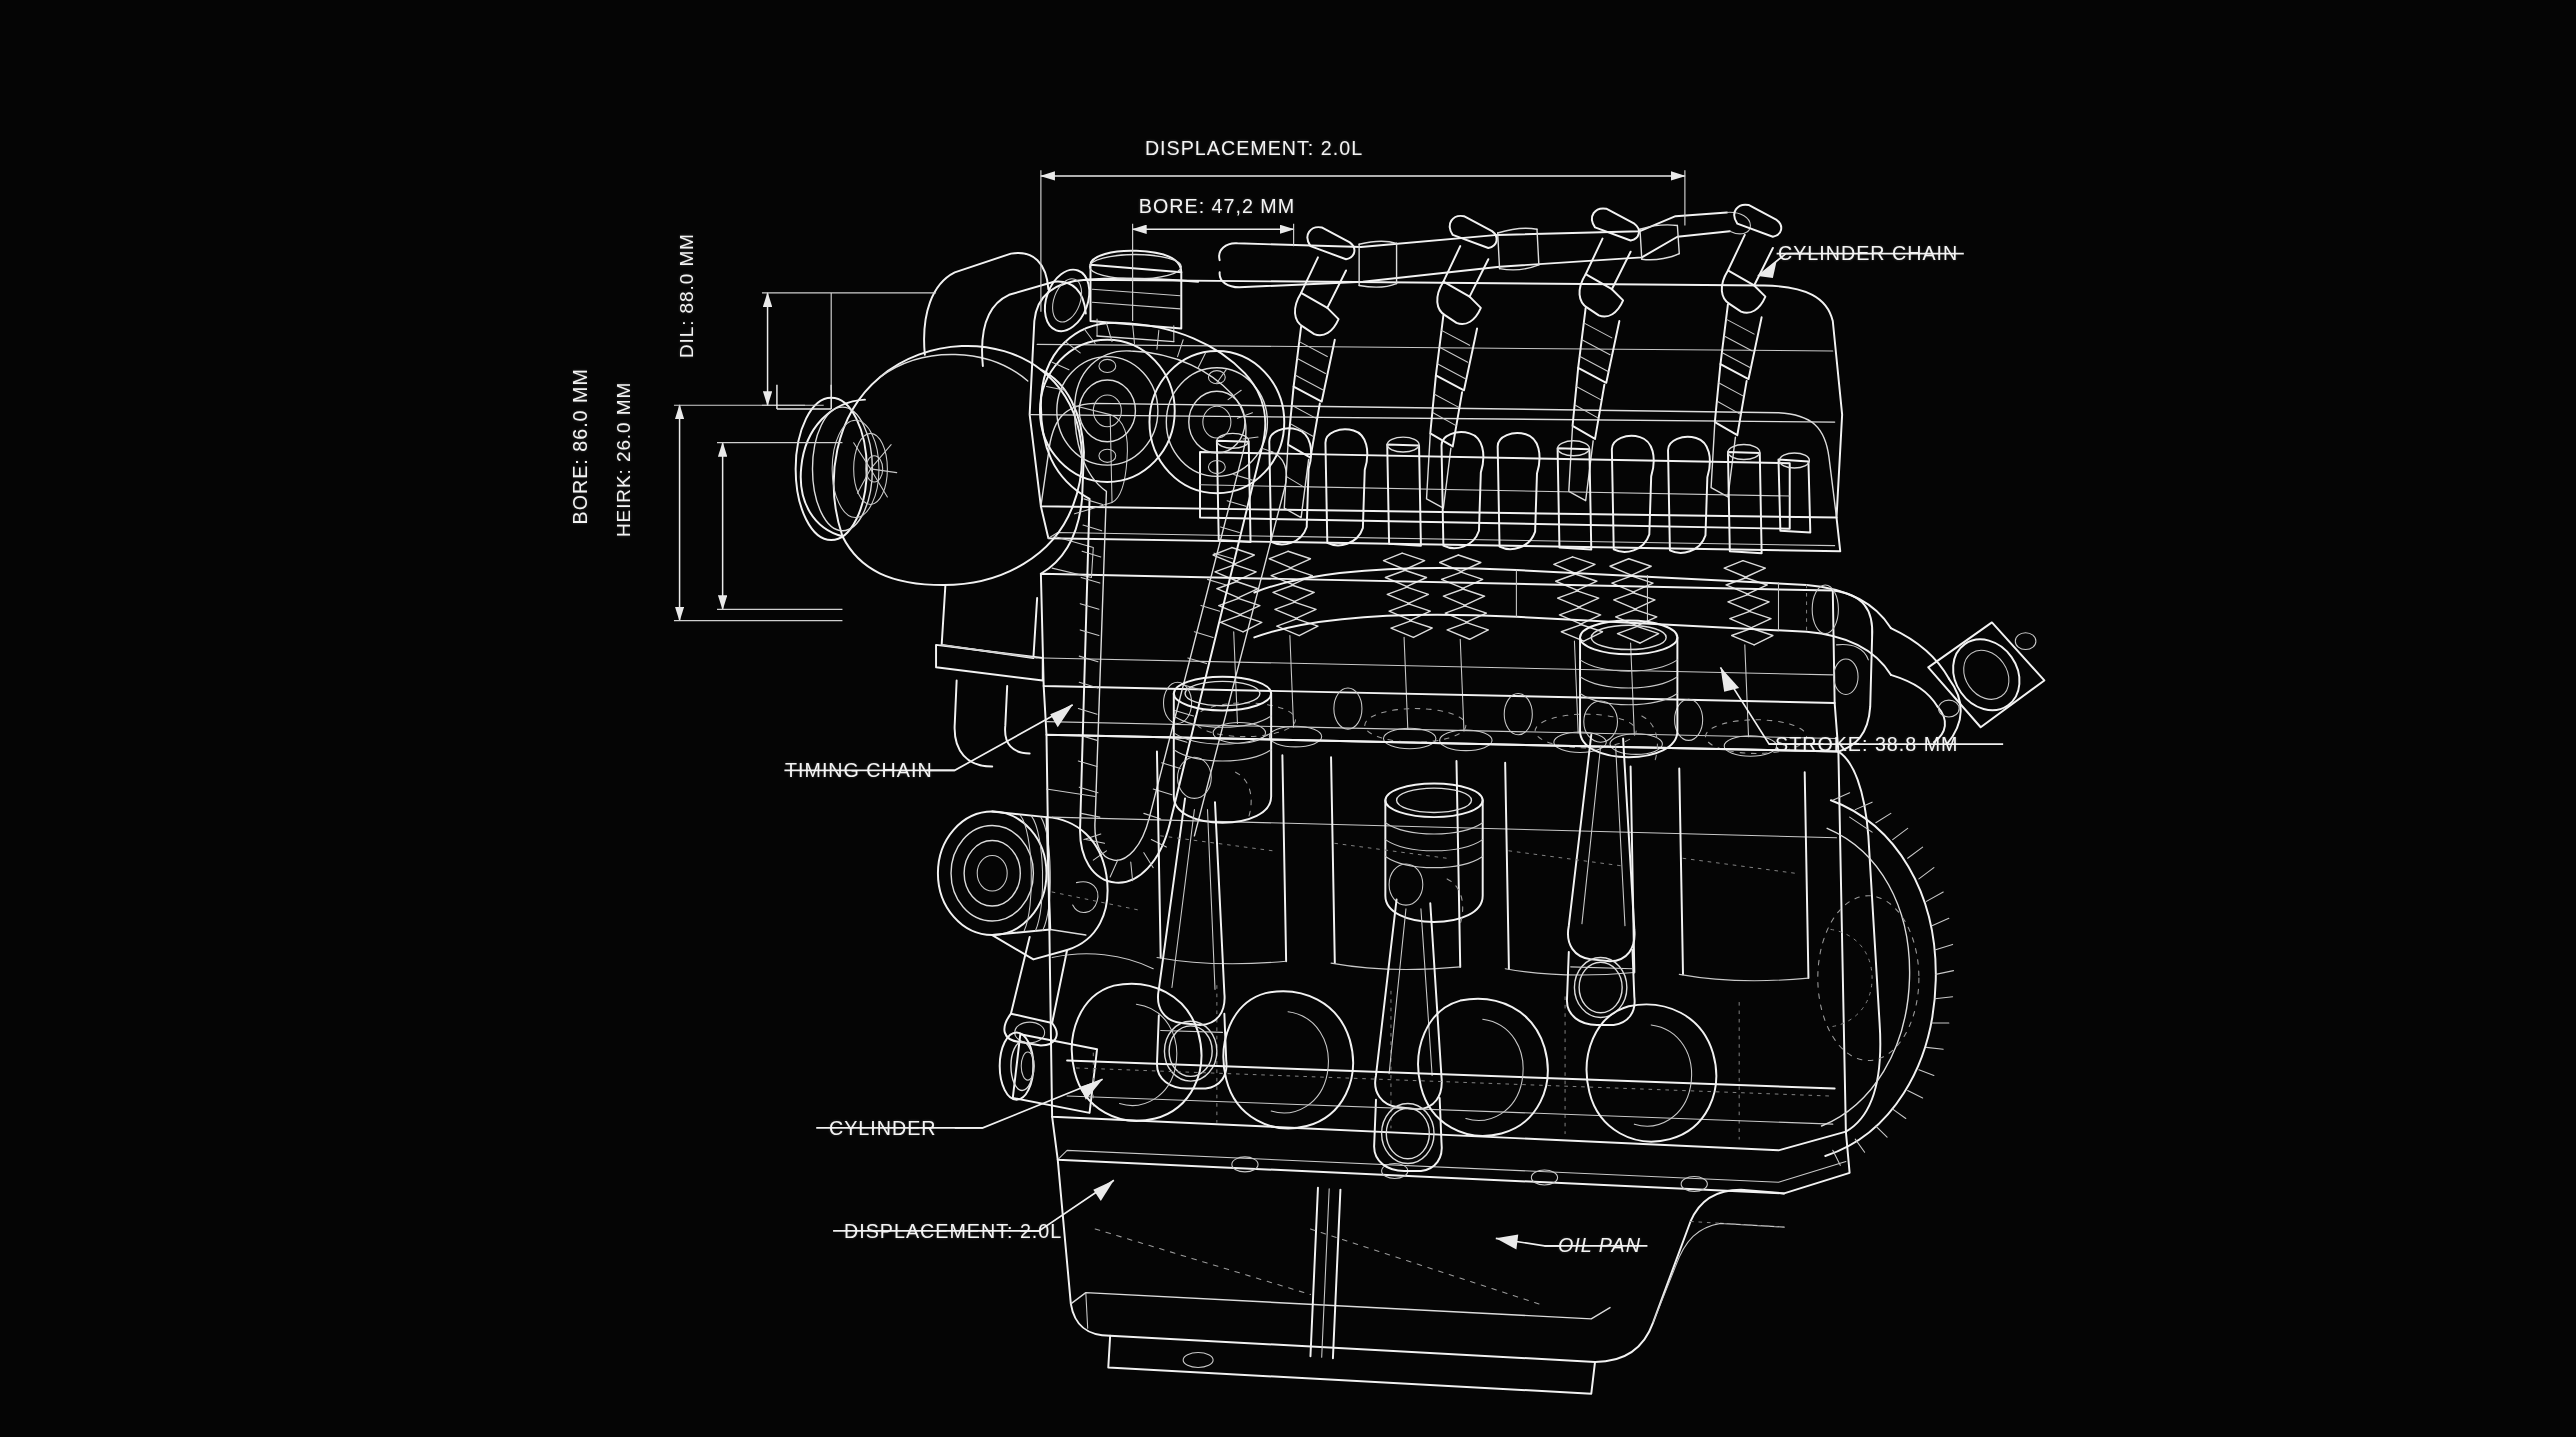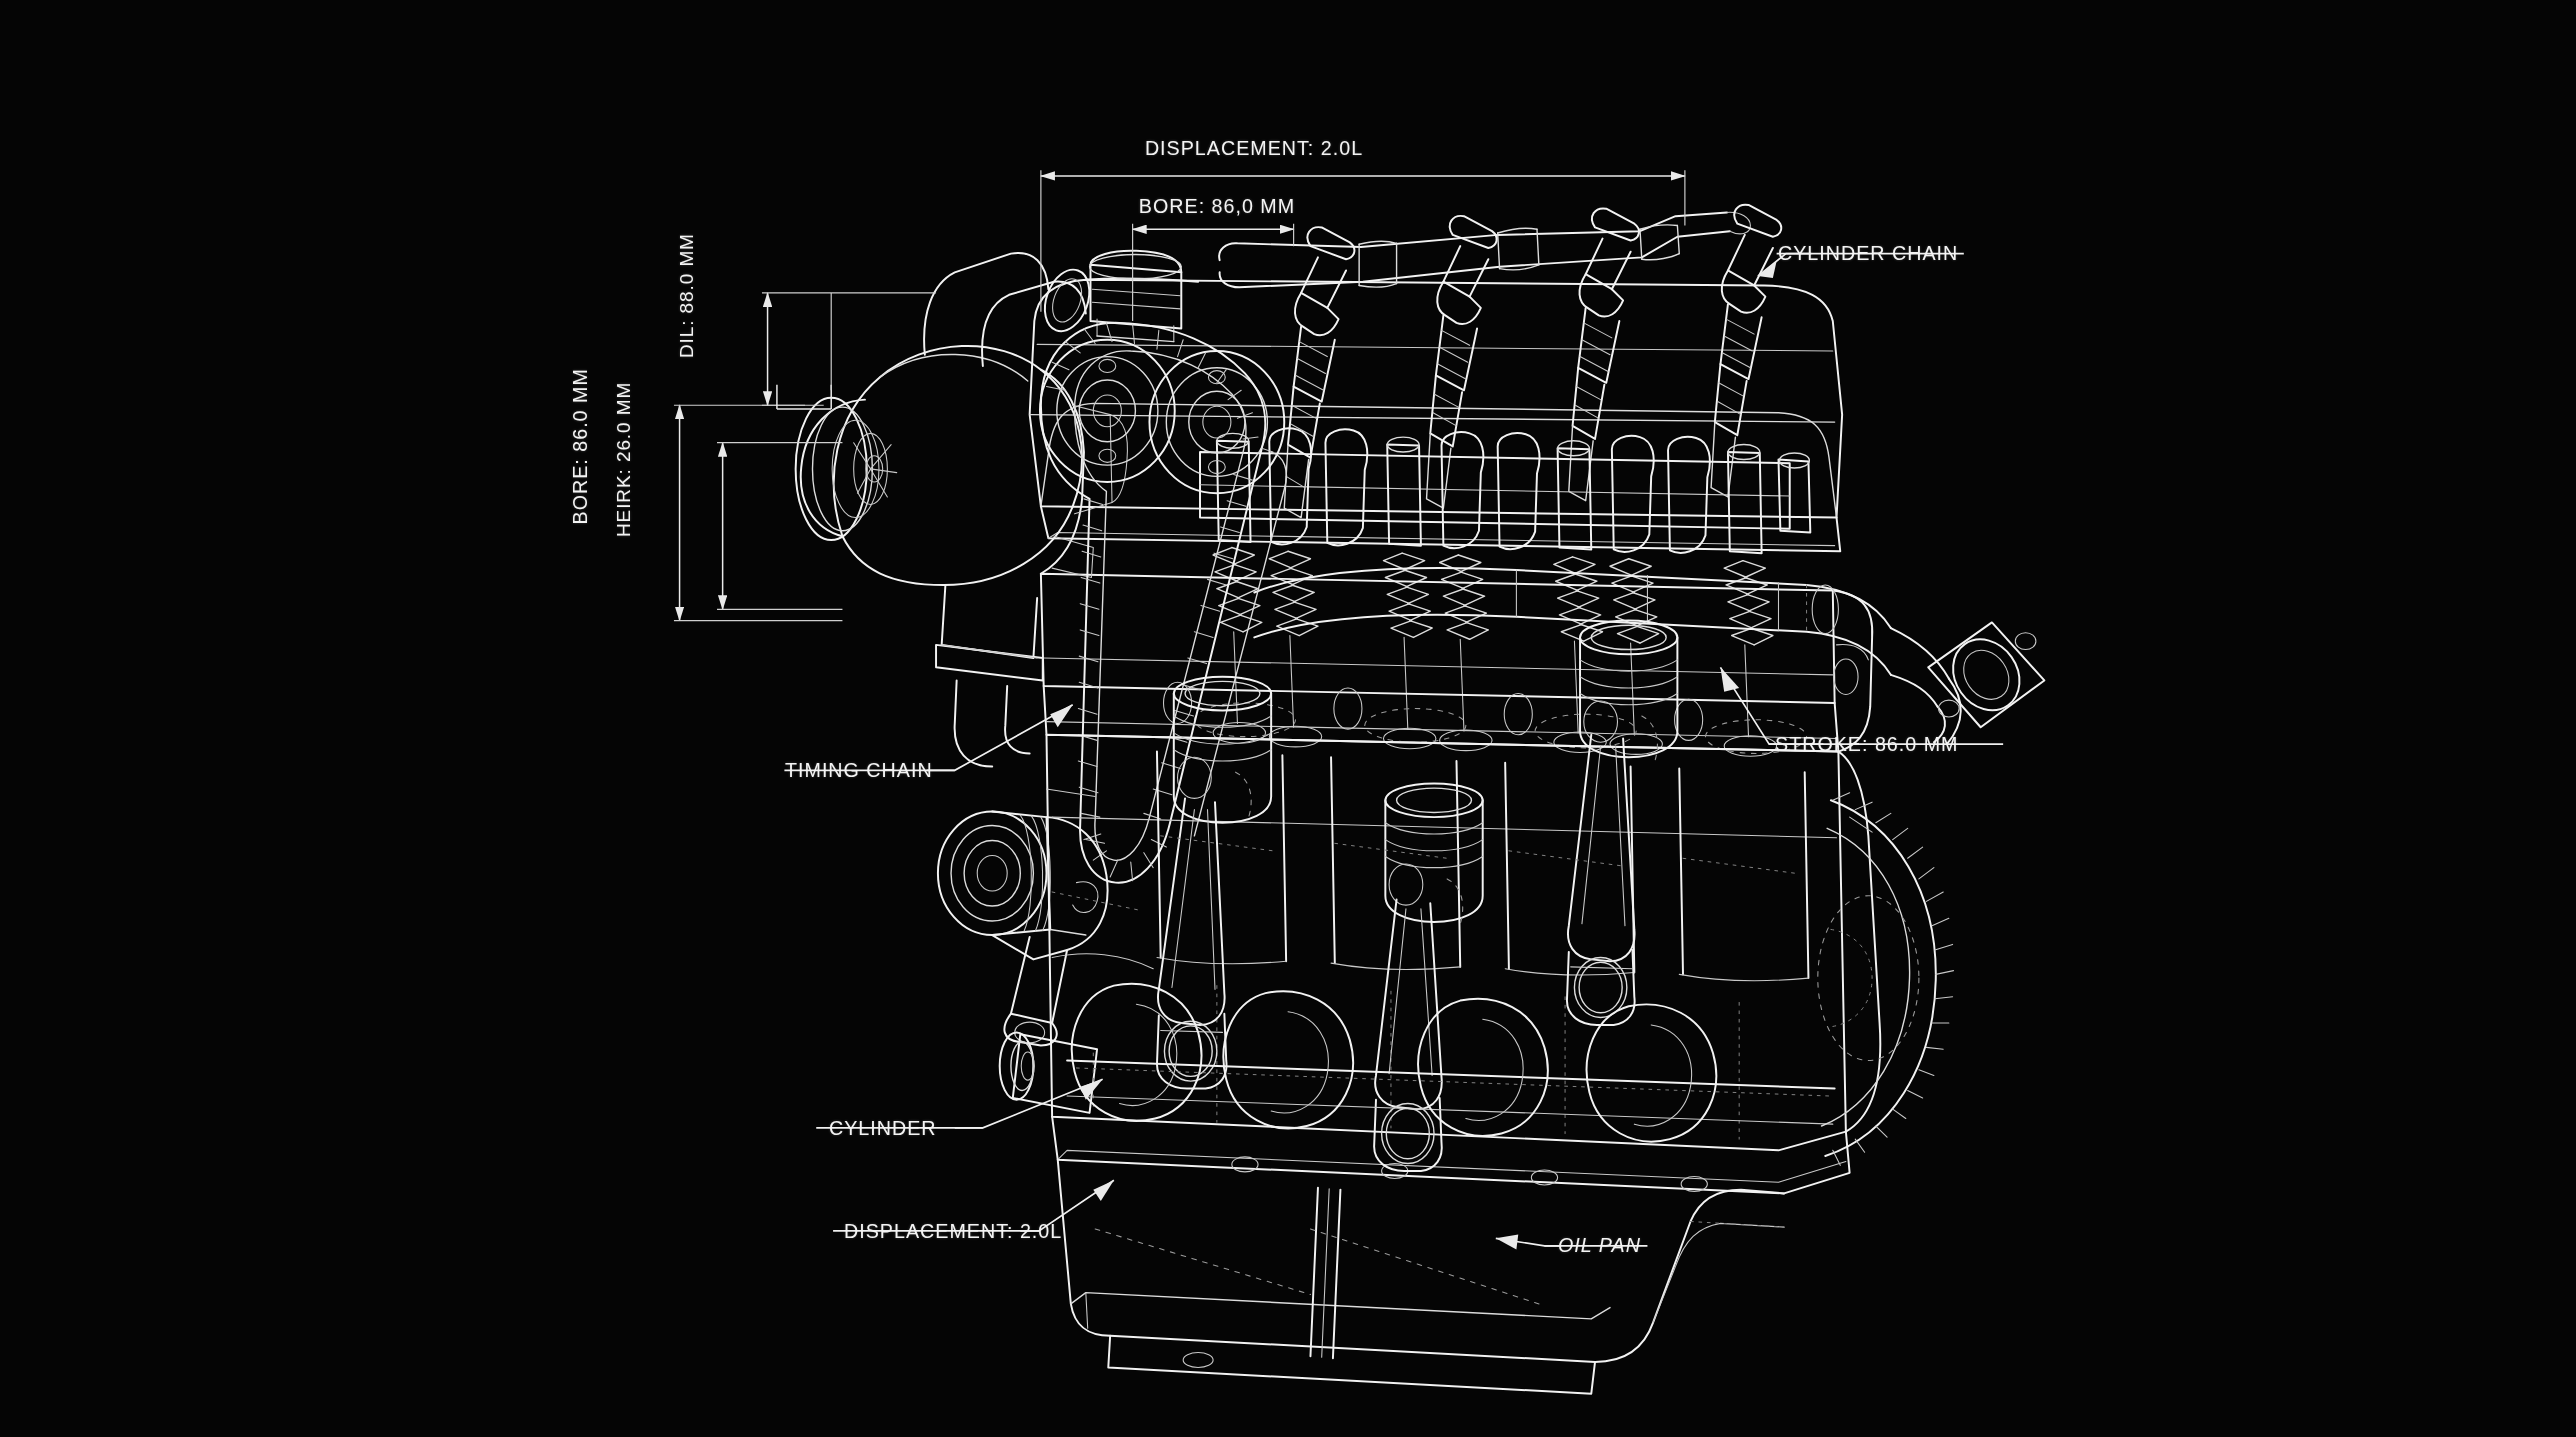--- a/index.html
+++ b/index.html
@@ -563,31 +563,31 @@
 
     <g>
       <path class="lead" d="M1598 1310 L1650 1318 L1668 1318"></path>
       <path class="arrH" d="M1598 1310 L1622 1306 L1620 1322 Z"></path>
       <line class="ul" x1="1650" y1="1318" x2="1760" y2="1318"></line>
     </g>
   </svg>
 
   <div class="lbl" style="left:1254px;top:136px;transform:translate(-50%,-50%);">DISPLACEMENT: 2.0L</div>
 
-  <div class="lbl" style="left:1217px;top:194px;transform:translate(-50%,-50%);">BORE: 86,0 MM</div>
+  <div class="lbl" style="left:1217px;top:194px;transform:translate(-50%,-50%);">BORE: 47,2 MM</div>
 
   <div class="lbl vlbl" style="left:670px;top:501px;transform:translate(-50%,-50%) rotate(-90deg);">BORE: 86.0 MM</div>
 
   <div class="lbl vlbl sm" style="left:713px;top:514px;transform:translate(-50%,-50%) rotate(-90deg);">HEIRK: 26.0 MM</div>
 
   <div class="lbl vlbl sm" style="left:760px;top:335px;transform:translate(-50%,-50%) rotate(-90deg);">DIL: 88.0 MM</div>
 
   <div class="lbl" style="left:1778px;top:230px;">CYLINDER CHAIN</div>
 
-  <div class="lbl" style="left:1775px;top:721px;">STROKE: 86.0 MM</div>
+  <div class="lbl" style="left:1775px;top:721px;">STROKE: 38.8 MM</div>
 
   <div class="lbl" style="left:785px;top:747px;text-align:center;">TIMING CHAIN</div>
 
   <div class="lbl" style="left:829px;top:1105px;">CYLINDER</div>
 
   <div class="lbl" style="left:844px;top:1208px;">DISPLACEMENT: 2.0L</div>
 
   <div class="lbl" style="left:1558px;top:1222px;font-style:italic;">OIL PAN</div>
 
 </div>

